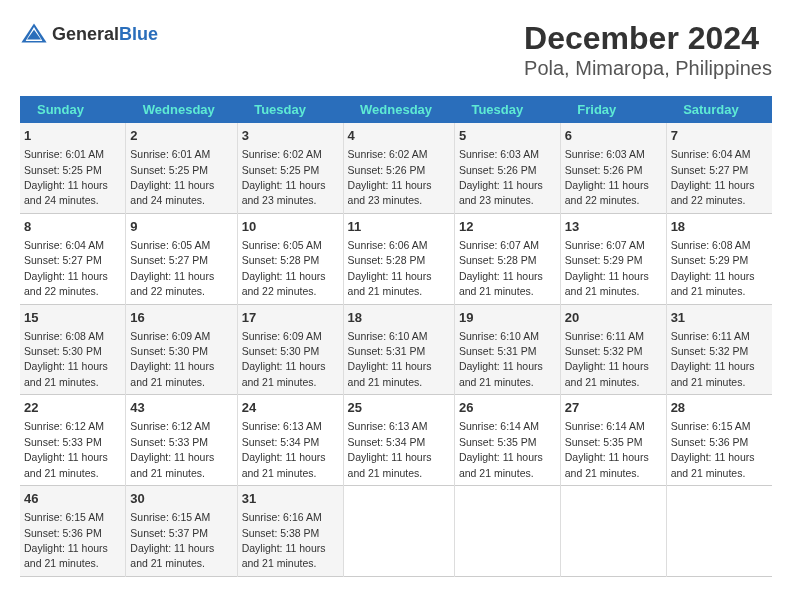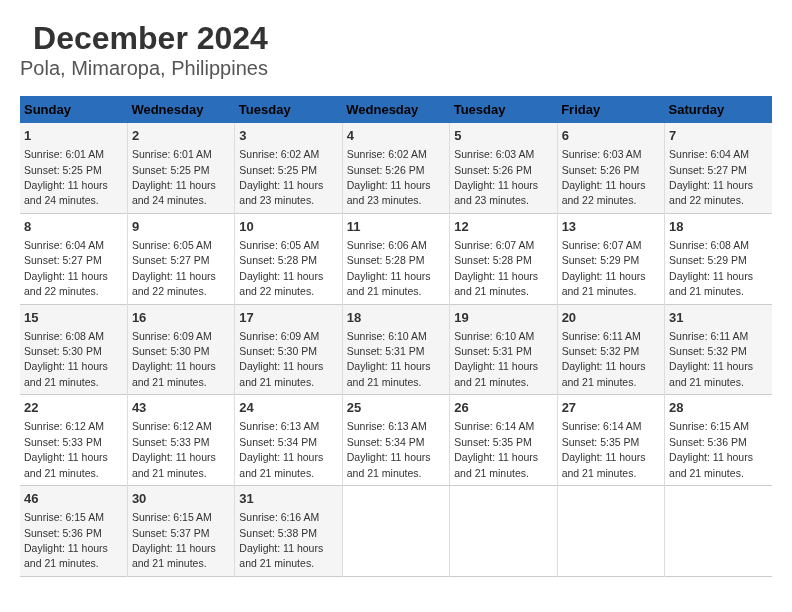--- a/index.html
+++ b/index.html
@@ -19,40 +19,40 @@
     .logo {
       display: flex;
       align-items: center;
       gap: 4px;
     }
     .logo-icon {
       width: 28px;
       height: 28px;
     }
     .title-block {
-      text-align: right;
+      text-align: left;
     }
     .month-year {
       font-size: 32px;
       font-weight: bold;
       color: #333;
     }
     .location {
       font-size: 20px;
       color: #555;
     }
     table {
       width: 100%;
       border-collapse: collapse;
       font-size: 11px;
     }
     thead tr th {
       background-color: #2a6ebb;
-      color: #000000;
-      padding: 6px 4px;
+      color: #5eead4;
+      padding: 6px 17px;
       text-align: left;
       font-size: 13px;
       font-weight: bold;
     }
     tbody tr {
       border-bottom: 1px solid #ccc;
     }
     tbody tr td {
       vertical-align: top;
       padding: 4px 4px;
@@ -81,20 +81,30 @@
       color: #333;
     }
     .empty-cell {
       background: #fff;
     }
   </style>
 </head>
 <body>
 
 <div class="header">
+  <div class="logo">
+    <svg class="logo-icon" viewBox="0 0 40 40" width="40" height="40">
+      <polygon points="20,5 38,32 2,32" fill="#2a6ebb"></polygon>
+      <polygon points="20,10 32,30 8,30" fill="white"></polygon>
+      <polygon points="20,14 30,28 10,28" fill="#2a6ebb"></polygon>
+    </svg>
+    <div>
+      <span style="font-size:18px;font-weight:bold;color:#333;">General</span><span style="font-size:18px;font-weight:bold;color:#2a6ebb;">Blue</span>
+    </div>
+  </div>
   <div class="title-block">
     <div class="month-year">December 2024</div>
     <div class="location">Pola, Mimaropa, Philippines</div>
   </div>
 </div>
 
 <table>
   <thead>
     <tr>
     <th>Sunday</th>

